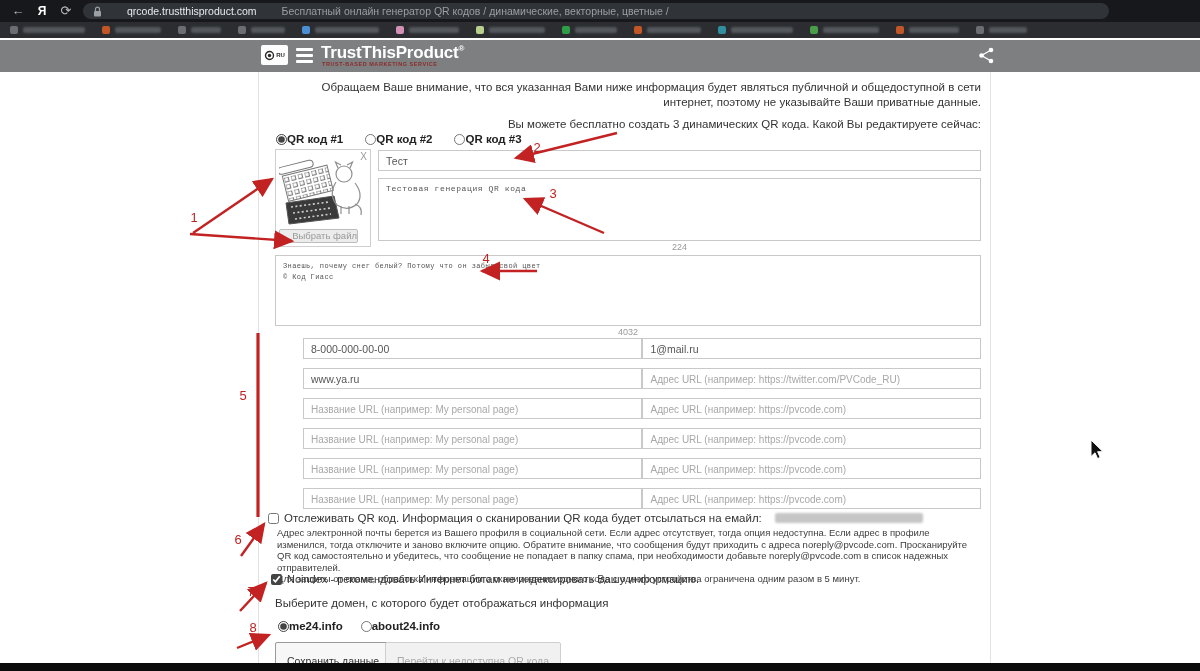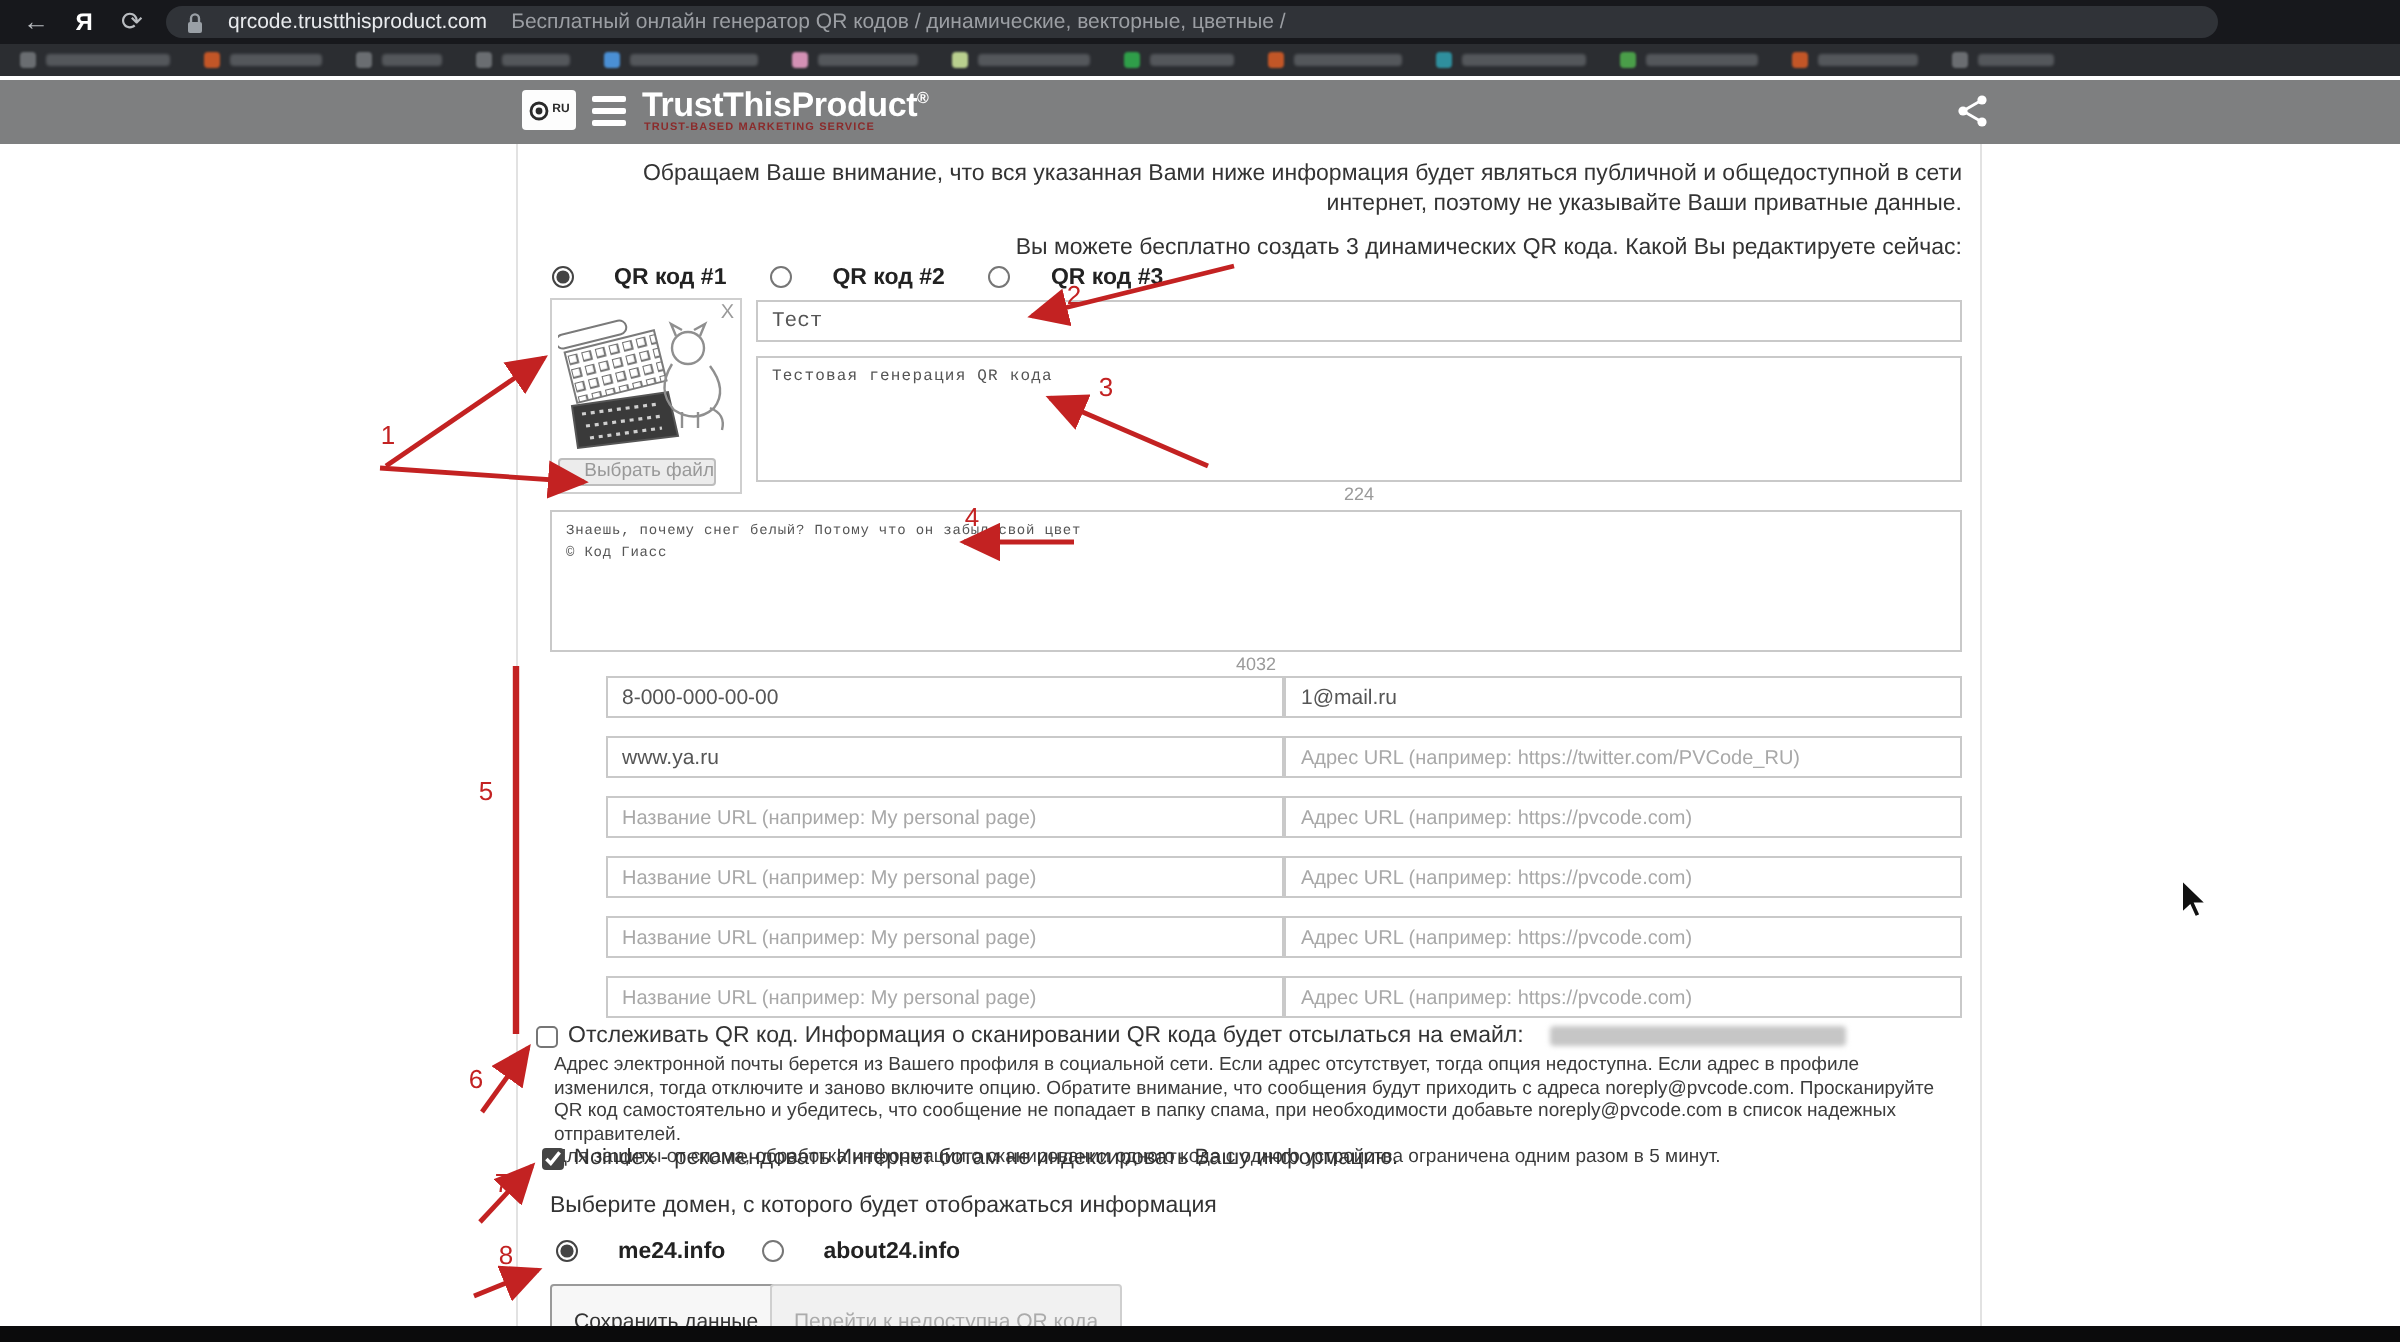--- a/index.html
+++ b/index.html
@@ -4,21 +4,21 @@
 <style>
   html,body{margin:0;padding:0;background:#fff;}
   .screen{position:relative;width:1200px;height:671px;overflow:hidden;background:#fff;
           font-family:"Liberation Sans",sans-serif;}
   
   .topbar{position:absolute;left:0;top:0;width:1200px;height:22px;background:#17181c;
           display:flex;align-items:center;gap:9px;padding:0 10px;box-sizing:border-box;}
   .nav-ic{color:#b9bcc0;font-size:13px;line-height:22px;width:16px;text-align:center;cursor:default;}
   .ya-ic{color:#fff;font-weight:bold;font-size:12px;width:14px;text-align:center;}
   .urlbar{flex:1;max-width:1006px;height:16px;background:#303338;border-radius:8px;
-          display:flex;align-items:center;gap:12px;padding:0 10px;overflow:hidden;}
+          display:flex;align-items:center;gap:25px;padding:0 10px;overflow:hidden;}
   .url-text{color:#e8eaed;font-size:10.5px;white-space:nowrap;}
   .url-title{color:#9b9ea3;font-size:10.5px;white-space:nowrap;overflow:hidden;}
   .bmbar{position:absolute;left:0;top:22px;width:1200px;height:16px;background:#2b2d31;
          display:flex;align-items:center;gap:17px;padding:0 10px;box-sizing:border-box;overflow:hidden;}
   .bm{display:flex;align-items:center;gap:5px;flex:none;}
   .fav{width:8px;height:8px;border-radius:2px;background:#55585c;filter:blur(.4px);}
   .btxt{height:6px;background:#54575b;border-radius:2px;filter:blur(.8px);}
   
   .siteheader{position:absolute;left:0;top:40px;width:1200px;height:32px;background:#7e7f80;}
   .logo-box{position:absolute;left:261px;top:5px;width:27px;height:20px;background:#fdfdfd;
@@ -31,32 +31,32 @@
   .site-title{position:absolute;left:321px;top:3px;color:#fff;font-size:17px;font-weight:bold;
               letter-spacing:-.2px;white-space:nowrap;}
   .site-title sup{font-size:8px;}
   .site-sub{position:absolute;left:322px;top:21px;color:#8b2b2b;font-size:5.5px;font-weight:bold;
             letter-spacing:.55px;}
   .share{position:absolute;left:978px;top:7px;cursor:pointer;}
   
   .colb{position:absolute;top:72px;height:591px;width:0;border-left:1px solid #e2e2e2;}
   .para{position:absolute;font-size:11.5px;color:#333;line-height:1.32;text-align:right;}
   .opt-row{position:absolute;display:flex;gap:22px;align-items:center;}
-  .opt{display:flex;gap:20px;font-size:11.5px;font-weight:bold;color:#222;cursor:pointer;}
+  .opt{display:flex;align-items:center;gap:0;font-size:11.5px;font-weight:bold;color:#222;cursor:pointer;}
   .opt input{width:11px;height:11px;margin:0;accent-color:#444;}
   
   .imgbox{position:absolute;left:275px;top:149px;width:96px;height:98px;border:1px solid #cfcfcf;
           background:#fff;box-sizing:border-box;}
   .imgbox .close-x{position:absolute;right:3px;top:1px;font-size:10px;color:#9a9a9a;cursor:pointer;}
   .filebtn{position:absolute;left:3px;bottom:3px;width:79px;height:14px;background:#ececec;
            border:1px solid #bdbdbd;border-radius:2px;color:#999;font-size:9.5px;line-height:12px;
            text-align:right;cursor:pointer;font-family:"Liberation Sans",sans-serif;padding:0;}
   
   .tin{position:absolute;border:1px solid #c9c9c9;background:#fff;box-sizing:border-box;
-       font-family:Liberation Mono, monospace;font-size:10.5px;color:#555;padding:2px 7px;}
+       font-family:Liberation Sans, sans-serif;font-size:10.5px;color:#555;padding:2px 7px;}
   .tin::placeholder,.crow input::placeholder{color:#a8a8a8;font-size:10px;}
   textarea.mono{position:absolute;border:1px solid #c9c9c9;background:#fff;box-sizing:border-box;
        font-family:"Liberation Mono","DejaVu Sans Mono",monospace;color:#555;resize:none;
        padding:5px 7px;overflow:hidden;}
   .counter{position:absolute;font-size:9px;color:#9a9a9a;text-align:center;}
   .rows-wrap{position:absolute;left:275px;top:338px;width:706px;}
   .crow{display:flex;justify-content:flex-end;margin-bottom:9px;margin-left:28px;}
   .crow input{border:1px solid #c9c9c9;background:#fff;box-sizing:border-box;height:21px;
        font-family:"Liberation Sans",sans-serif;font-size:10.5px;color:#555;padding:0 7px;}
   .crow input:first-child{width:350px;}

